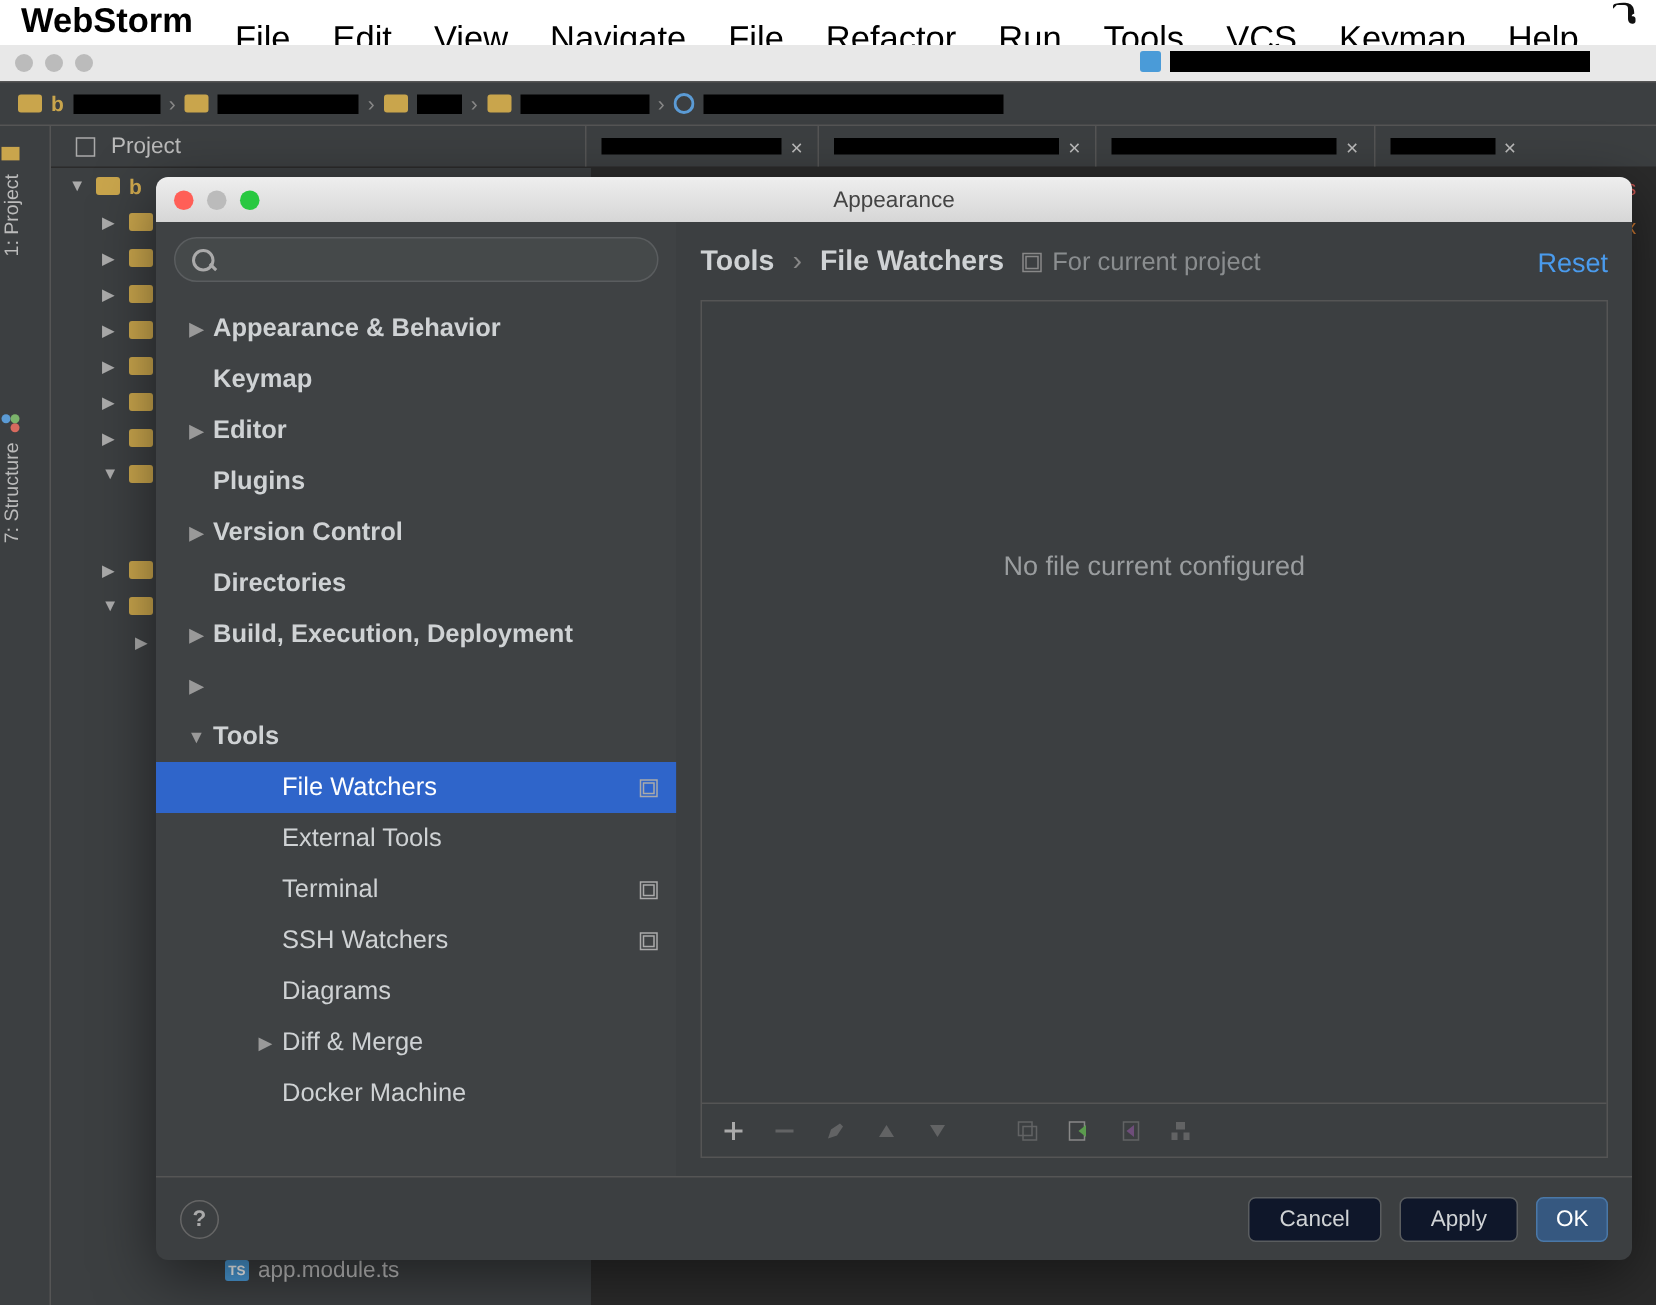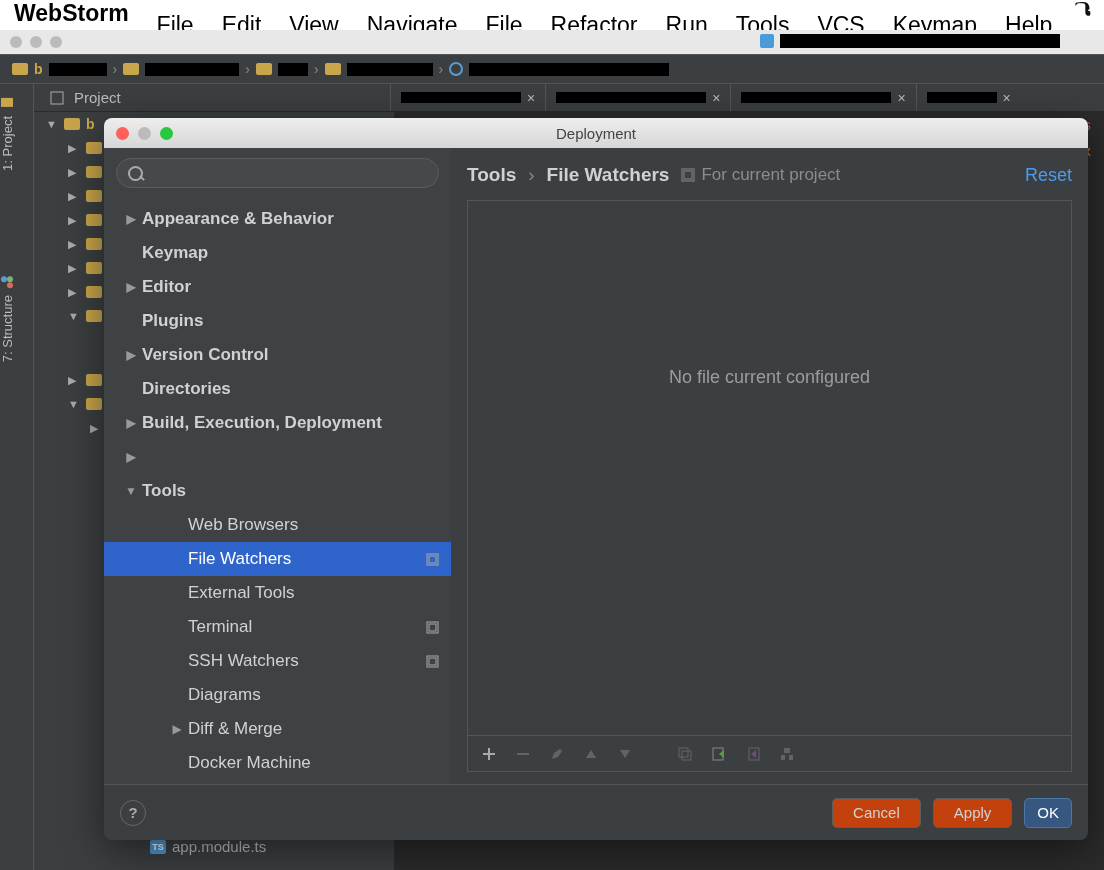--- a/index.html
+++ b/index.html
@@ -85,21 +85,21 @@
   .empty-msg { flex: 1; display: flex; align-items: flex-start; justify-content: center; padding-top: 166px; color: #9a9d9f; font-size: 18px; }
   .list-toolbar { height: 36px; border-top: 1px solid #555; display: flex; align-items: center; gap: 12px; padding: 0 10px; }
   .tb-btn { width: 22px; height: 22px; display: flex; align-items: center; justify-content: center; color: #9a9d9f; cursor: pointer; }
   .tb-btn.disabled { opacity: .5; cursor: default; }
   .tb-sep { width: 14px; }
 
   
   .prefs-footer { height: 56px; border-top: 1px solid #555; display: flex; align-items: center; padding: 0 16px; gap: 12px; }
   .help-btn { width: 26px; height: 26px; border-radius: 50%; border: 1px solid #666; display: flex; align-items: center; justify-content: center; color: #aaa; font-weight: 700; font-size: 15px; cursor: pointer; }
   .prefs-footer .spacer { flex: 1; }
-  .btn { height: 30px; padding: 0 20px; border-radius: 5px; border: 1px solid #5a5d5f; background: #c2410c; color: #d0d3d5; font-size: 15px; cursor: pointer; }
+  .btn { height: 30px; padding: 0 20px; border-radius: 5px; border: 1px solid #5a5d5f; background: #0f172a; color: #d0d3d5; font-size: 15px; cursor: pointer; }
   .btn.primary { background: #365880; border-color: #4a78a8; color: #fff; padding: 0 12px; }
 
   
   .bottom-file { position: absolute; left: 150px; top: 838px; color: #bbb; font-size: 15px; display: flex; align-items: center; gap: 6px; }
   .ts-icon { width: 16px; height: 14px; background: #4a9bd8; border-radius: 2px; font-size: 9px; color: #fff; display: flex; align-items: center; justify-content: center; font-weight: 700; }
 
   svg { display: block; }
 </style>
 </head>
 <body>
@@ -290,21 +290,21 @@
 <div class="bottom-file">
   <span class="ts-icon">TS</span>
   <span>app.module.ts</span>
 </div>
 
 <div class="prefs-dialog">
   <div class="prefs-titlebar">
     <span class="tl red"></span>
     <span class="tl yellow" style="background:#bbb"></span>
     <span class="tl green"></span>
-    <div class="title">Deployment</div>
+    <div class="title">Appearance</div>
   </div>
 
   <div class="prefs-body">
 
     <div class="prefs-sidebar">
       <div class="search-wrap">
         <input class="search-input" type="text" placeholder="" style="">
       </div>
       <div class="tree" id="prefs-tree">
           <div class="tree-item level-0">
@@ -334,24 +334,20 @@
           <div class="tree-item level-0">
             <span class="arrow">▶</span>
             <span>Build, Execution, Deployment</span>
           </div>
           <div class="tree-item level-0">
             <span class="arrow">▶</span>
           </div>
           <div class="tree-item level-0">
             <span class="arrow">▼</span>
             <span>Tools</span>
-          </div>
-          <div class="tree-item level-1 child">
-            <span class="arrow"></span>
-            <span>Web Browsers</span>
           </div>
           <div class="tree-item level-1 child selected">
             <span class="arrow"></span>
             <span>File Watchers</span>
             <span class="tail-icon">
               <svg width="13" height="13">
                 <rect x="1" y="1" width="11" height="11" fill="none" stroke="currentColor"></rect>
                 <rect x="3" y="3" width="7" height="7" fill="none" stroke="currentColor"></rect>
               </svg>
             </span>

